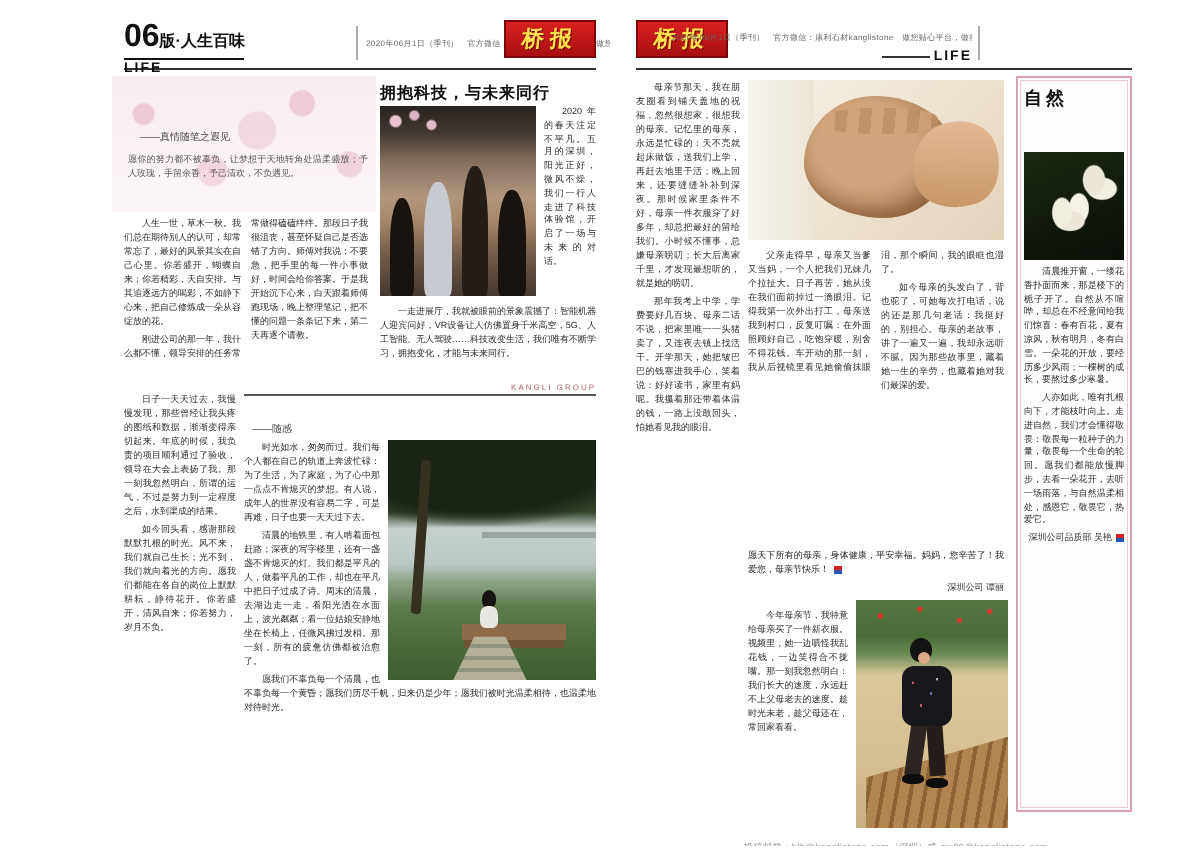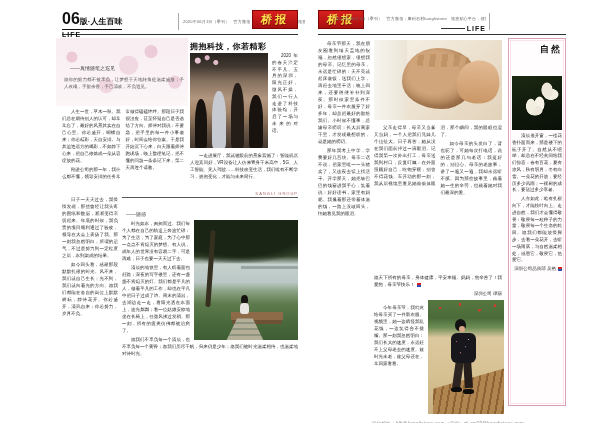--- a/index.html
+++ b/index.html
@@ -101,21 +101,21 @@
                   radial-gradient(circle 1px at 58% 46%, #5a6fae 0 60%, transparent 75%),
                   radial-gradient(circle 1px at 38% 66%, #c06060 0 60%, transparent 75%),
                   radial-gradient(circle 1px at 70% 22%, #b8b8c8 0 60%, transparent 75%), #17171c; }
   .wb-leg1 { position:absolute; left:34%; top:53%; width:8px; height:28px; background:#2c2421; transform:rotate(8deg); }
   .wb-leg2 { position:absolute; left:47%; top:53%; width:8px; height:28px; background:#241d1a; transform:rotate(-4deg); }
   .wb-shoe1 { position:absolute; left:30%; top:76%; width:11px; height:5px; background:#0d0d0d; border-radius:40%; }
   .wb-shoe2 { position:absolute; left:46%; top:78%; width:11px; height:5px; background:#0d0d0d; border-radius:40%; }
 
   
   #nature-box { position:absolute; left:508px; top:38px; width:58px; height:368px; border:1px solid #dd9fb4; box-shadow:inset 0 0 0 1px #fff, inset 0 0 0 1.5px #efc9d5; background:#fffdfd; padding:4px 3px 3px; }
-  #nature-title { text-align:left; font-size:9px; font-weight:bold; letter-spacing:2px; margin-bottom:20px; color:#111;padding-left:28px; }
+  #nature-title { text-align:left; font-size:9px; font-weight:bold; letter-spacing:2px; margin-bottom:20px; color:#111; }
   #ph-flower { position:relative; width:50px; height:54px; margin:0 auto 3px;
     background:
       radial-gradient(8px 12px at 38% 56%, #f2eee0 0 58%, transparent 66%),
       radial-gradient(12px 8px at 46% 64%, #ece7d8 0 58%, transparent 66%),
       radial-gradient(8px 12px at 55% 52%, #f6f2e5 0 58%, transparent 66%),
       radial-gradient(9px 12px at 70% 26%, #ece7d8 0 58%, transparent 66%),
       radial-gradient(12px 9px at 78% 34%, #f2eee0 0 58%, transparent 66%),
       radial-gradient(circle 2.5px at 48% 58%, #c9a83e 0 60%, transparent 75%),
       radial-gradient(circle 2.5px at 74% 31%, #c9a83e 0 60%, transparent 75%),
       linear-gradient(160deg,#1d2a12,#0e160b 65%,#0a1008); }
@@ -161,21 +161,21 @@
   <div id="a1-intro">愿你的努力都不被辜负，让梦想于天地转角处温柔盛放；予人玫瑰，手留余香，予己清欢，不负遇见。</div>
   <div id="a1-body-top" class="bodytxt cols2">
     <p>人生一世，草木一秋。我们总在期待别人的认可，却常常忘了，最好的风景其实在自己心里。你若盛开，蝴蝶自来；你若精彩，天自安排。与其追逐远方的喝彩，不如静下心来，把自己修炼成一朵从容绽放的花。</p>
     <p>刚进公司的那一年，我什么都不懂，领导安排的任务常常做得磕磕绊绊。那段日子我很沮丧，甚至怀疑自己是否选错了方向。师傅对我说：不要急，把手里的每一件小事做好，时间会给你答案。于是我开始沉下心来，白天跟着师傅跑现场，晚上整理笔记，把不懂的问题一条条记下来，第二天再逐个请教。</p>
   </div>
   <div id="a1-body-bot" class="bodytxt">
     <p>日子一天天过去，我慢慢发现，那些曾经让我头疼的图纸和数据，渐渐变得亲切起来。年底的时候，我负责的项目顺利通过了验收，领导在大会上表扬了我。那一刻我忽然明白，所谓的运气，不过是努力到一定程度之后，水到渠成的结果。</p>
     <p>如今回头看，感谢那段默默扎根的时光。风不来，我们就自己生长；光不到，我们就向着光的方向。愿我们都能在各自的岗位上默默耕耘，静待花开。你若盛开，清风自来；你若努力，岁月不负。</p>
   </div>
 
-  <div id="a2-title" class="headline">拥抱科技，你若精彩</div>
+  <div id="a2-title" class="headline">拥抱科技，与未来同行</div>
   <div id="ph-tech" class="photo">
     <div class="tp-fig" style="left:6%; bottom:0; width:16%; height:52%;"></div>
     <div class="tp-fig" style="left:28%; bottom:0; width:18%; height:60%; background:#c7cbd1;"></div>
     <div class="tp-fig" style="left:52%; bottom:0; width:17%; height:68%; background:#241d18;"></div>
     <div class="tp-fig" style="left:76%; bottom:0; width:18%; height:56%;"></div>
   </div>
   <div id="a2-side" class="bodytxt">
     <p>2020年的春天注定不平凡。五月的深圳，阳光正好，微风不燥，我们一行人走进了科技体验馆，开启了一场与未来的对话。</p>
   </div>
   <div id="a2-body" class="bodytxt">

